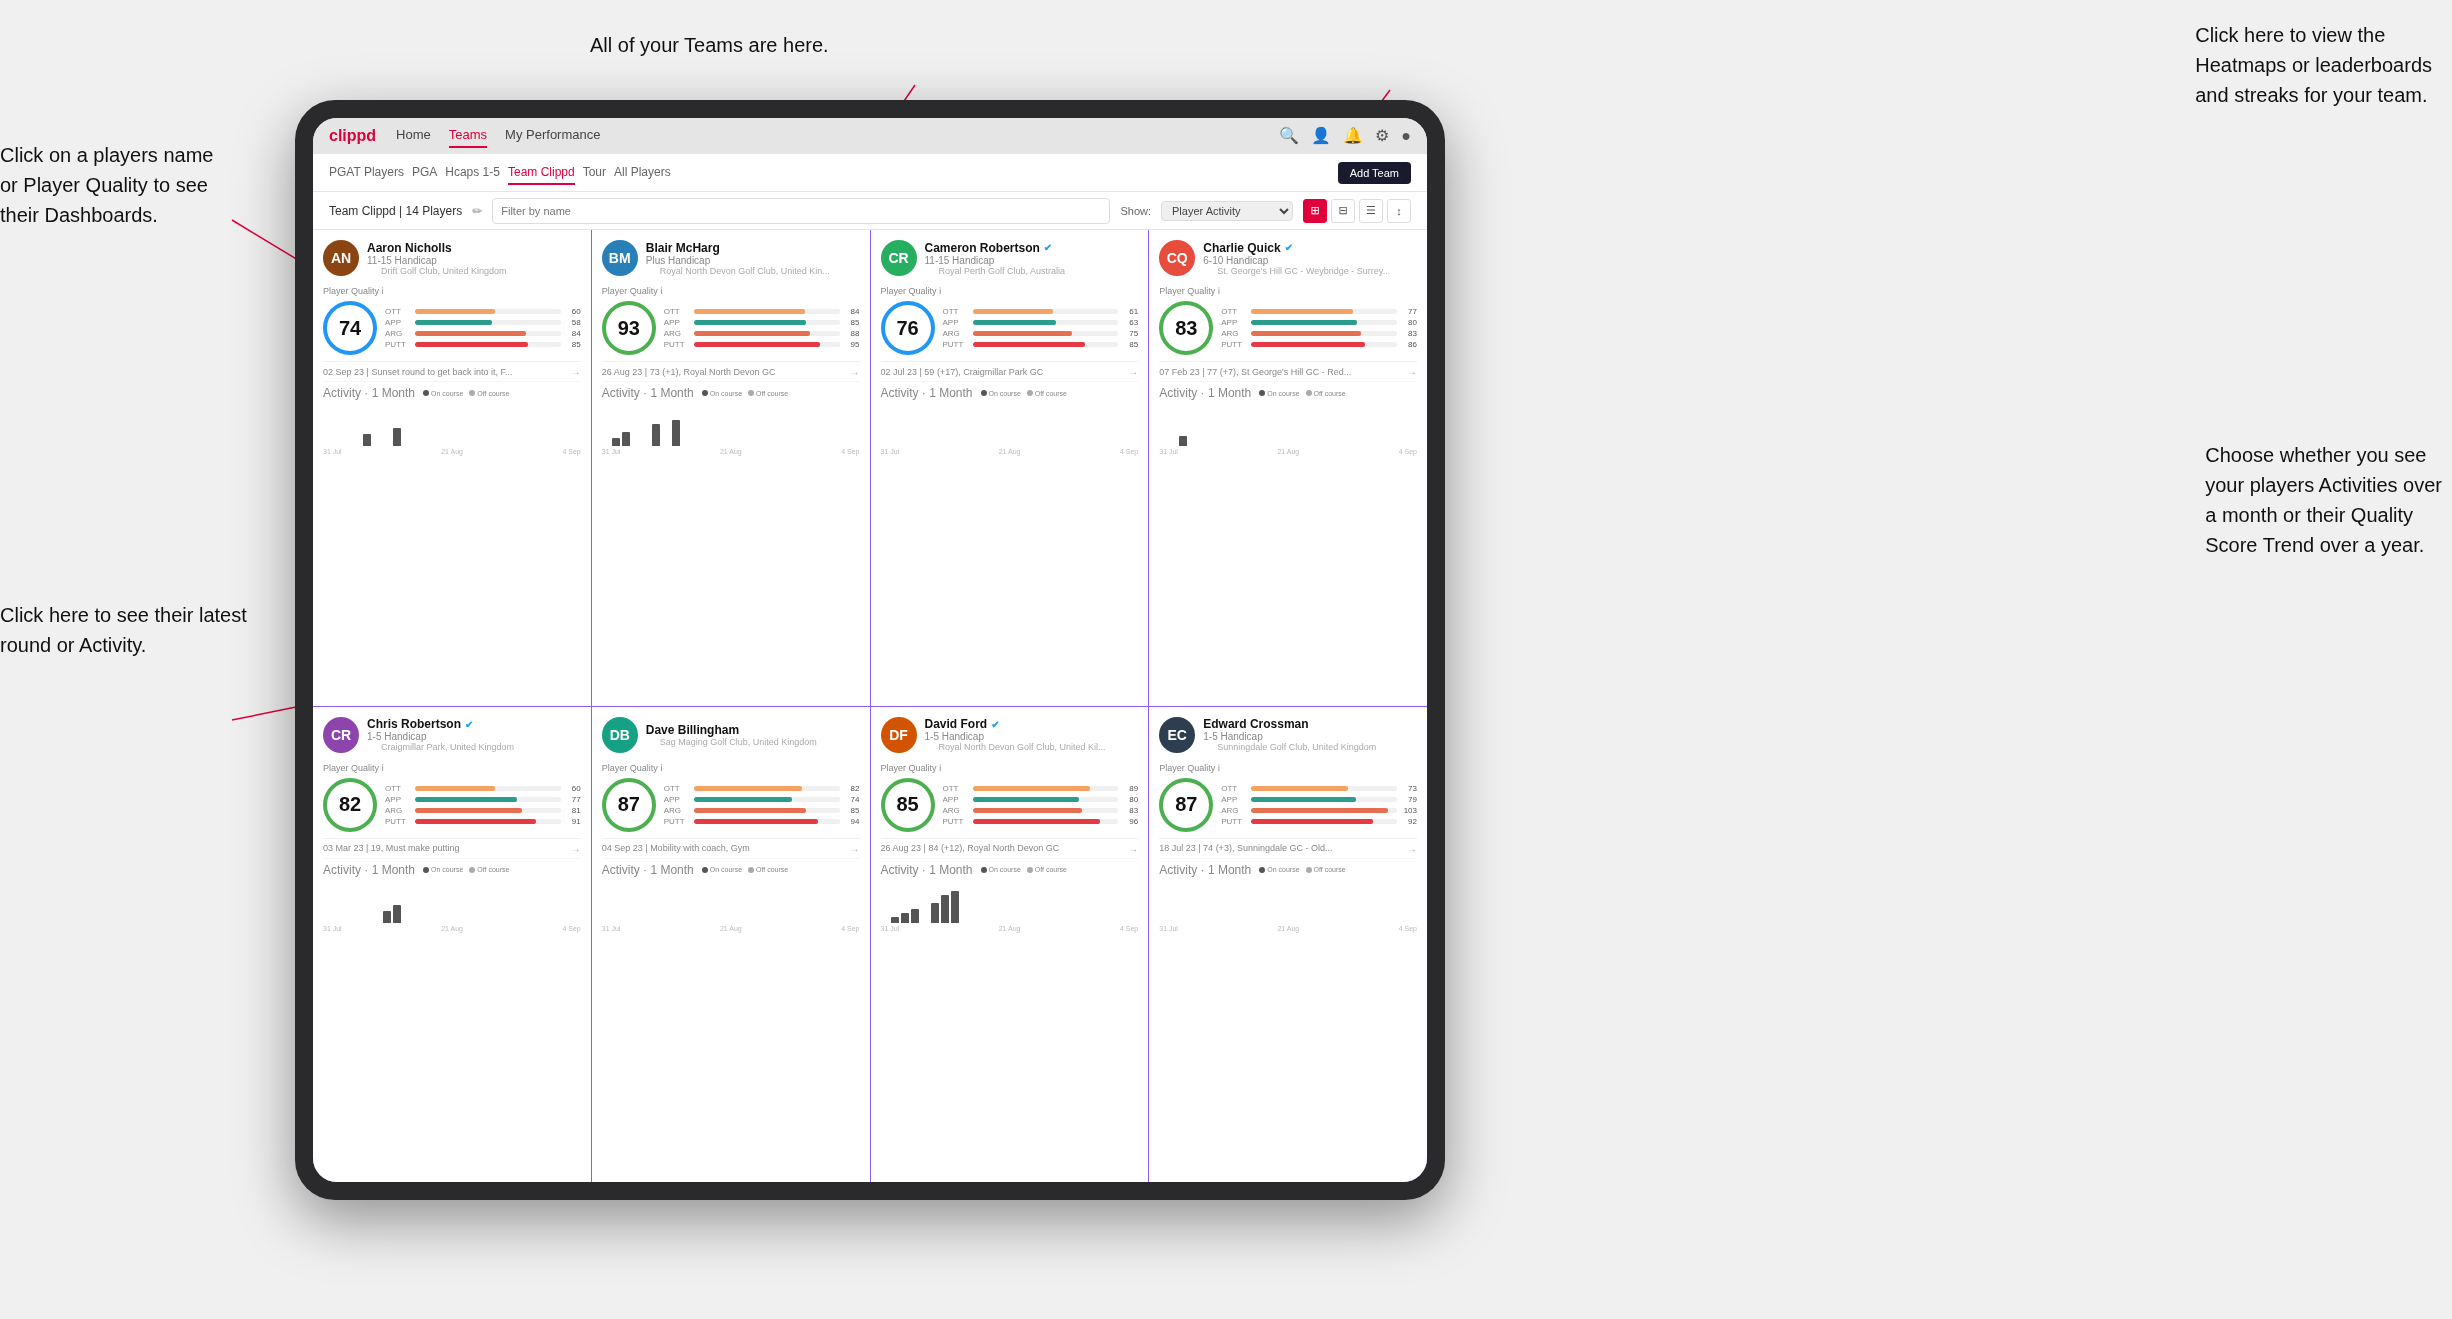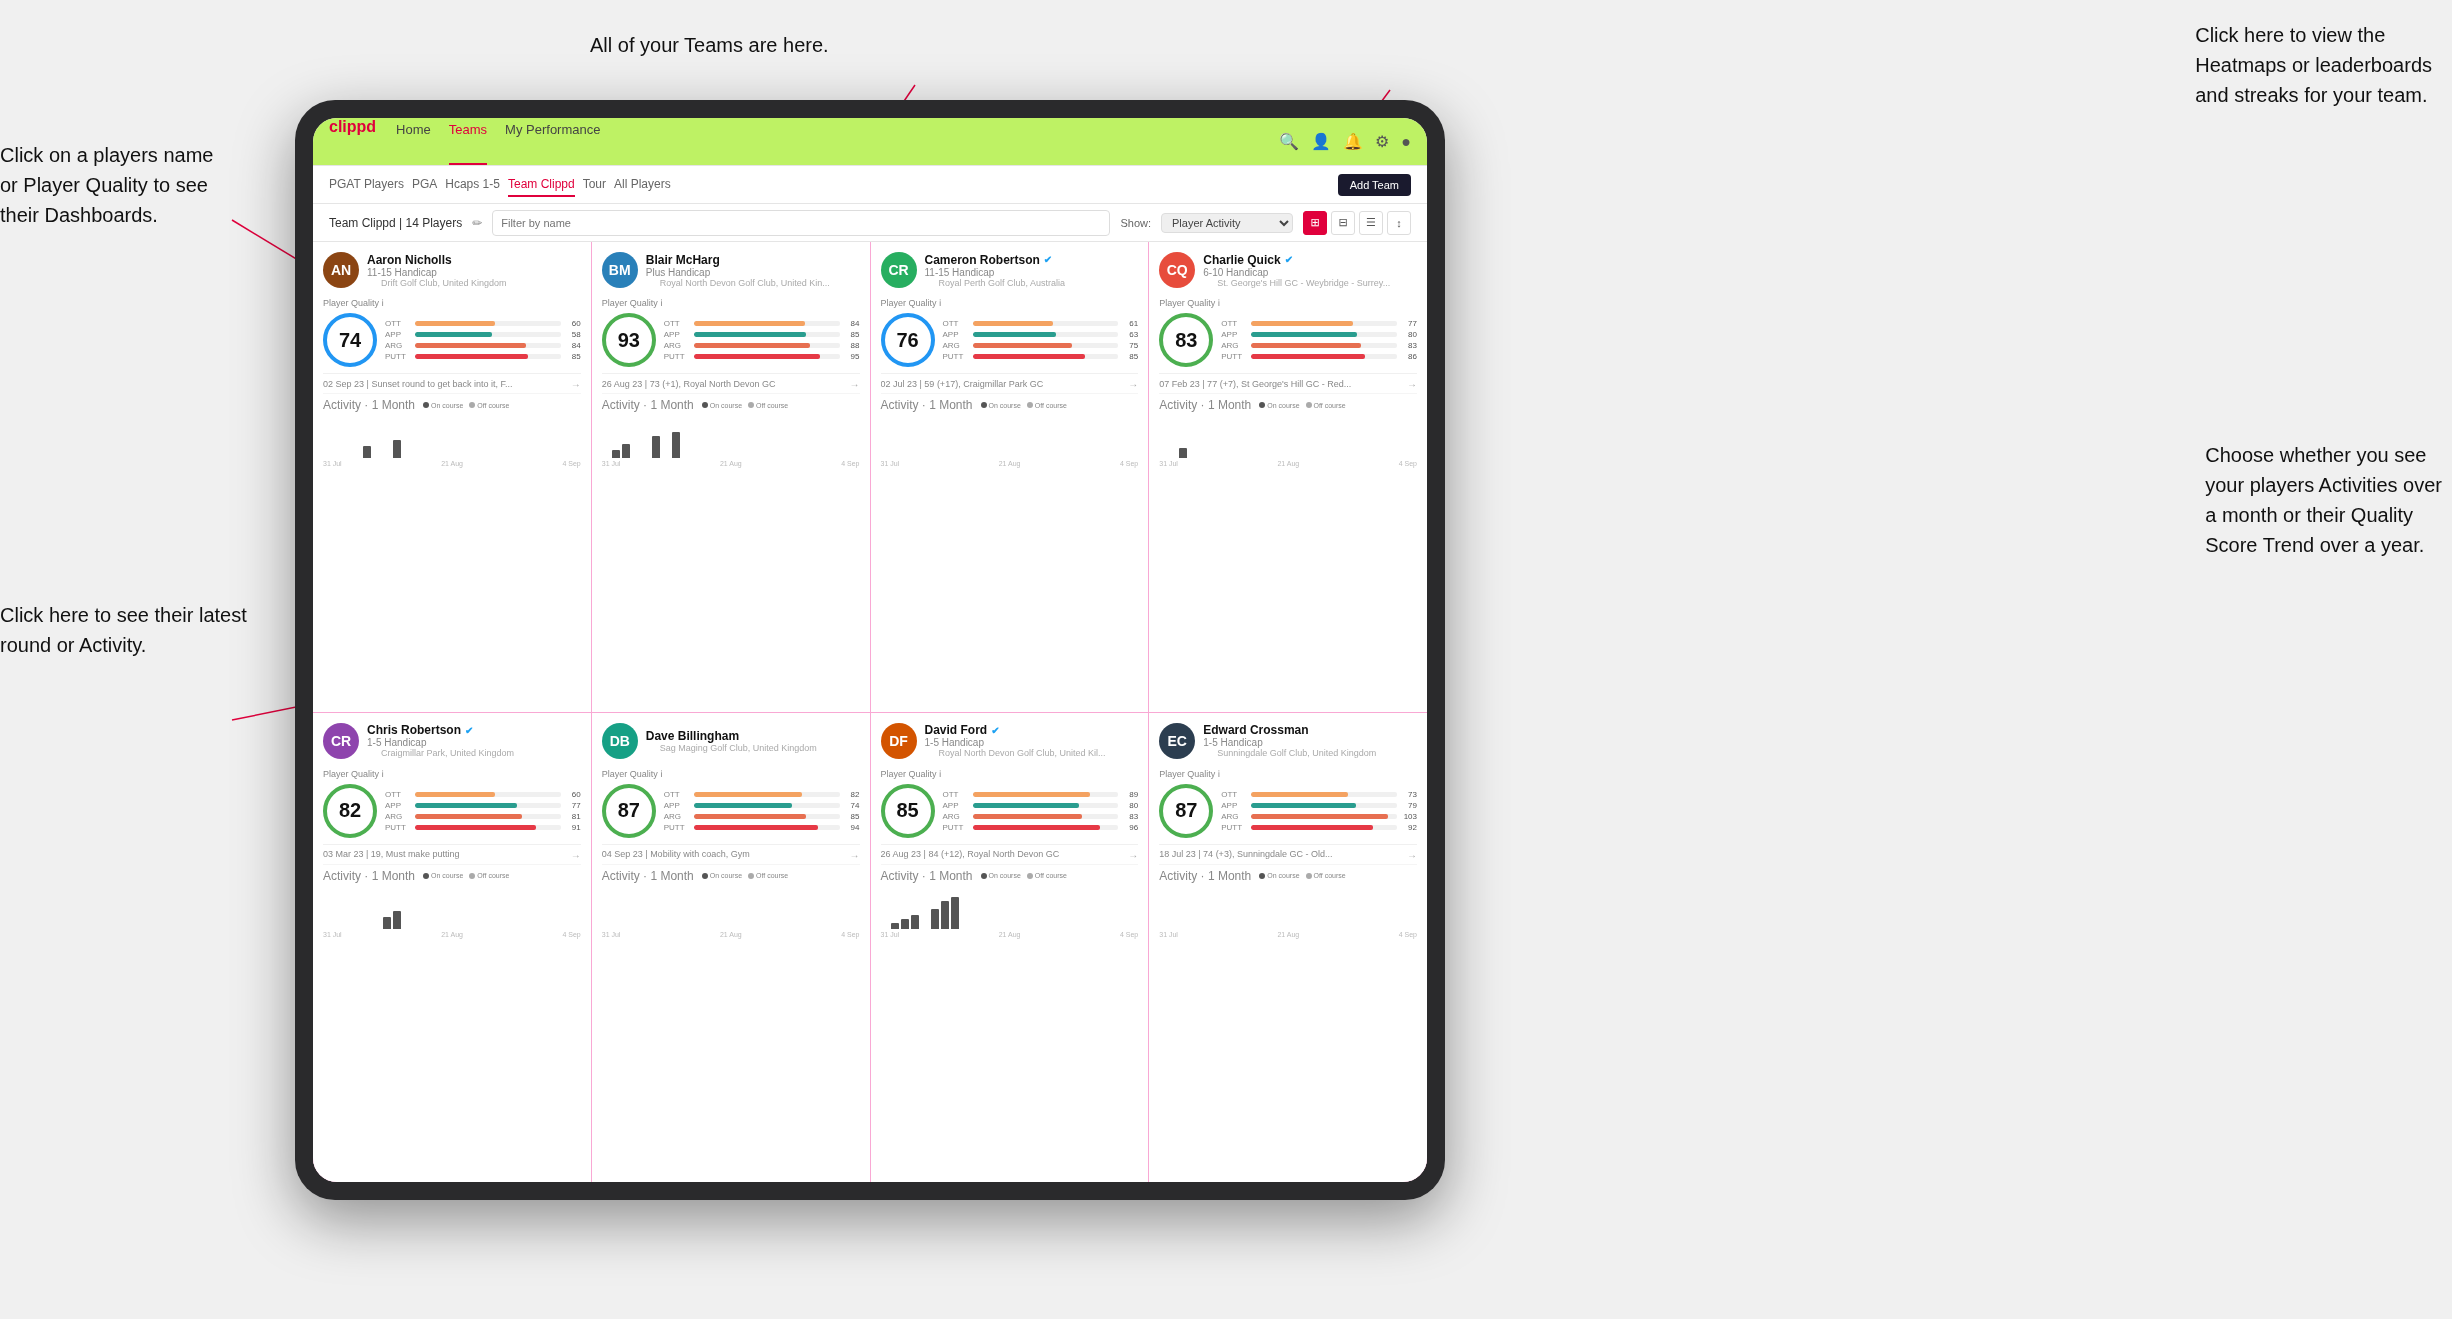--- a/index.html
+++ b/index.html
@@ -29,25 +29,26 @@
       height: 100%;
       background: #fff;
       border-radius: 24px;
       overflow: hidden;
       display: flex;
       flex-direction: column;
     }
 
     
     .navbar {
-      background: #bef264;
+      background: #e5e5e5;
       border-bottom: 1px solid #e5e5e5;
       padding: 0 16px;
       display: flex;
-      height: 48px;
+      align-items: center;
+      height: 36px;
       flex-shrink: 0;
     }
     .nav-logo {
       color: #e0003c;
       font-weight: 700;
       font-size: 16px;
       margin-right: 20px;
     }
     .nav-links {
       display: flex;
@@ -172,21 +173,21 @@
       color: #fff;
       border-color: #e0003c;
     }
 
     
     .player-grid {
       display: grid;
       grid-template-columns: repeat(4, 1fr);
       grid-template-rows: repeat(2, auto);
       gap: 1px;
-      background: #f9a8d4;
+      background: #8b5cf6;
       flex: 1;
       overflow: hidden;
     }
 
     
     .player-card {
       background: #fff;
       padding: 10px;
       overflow: hidden;
     }

